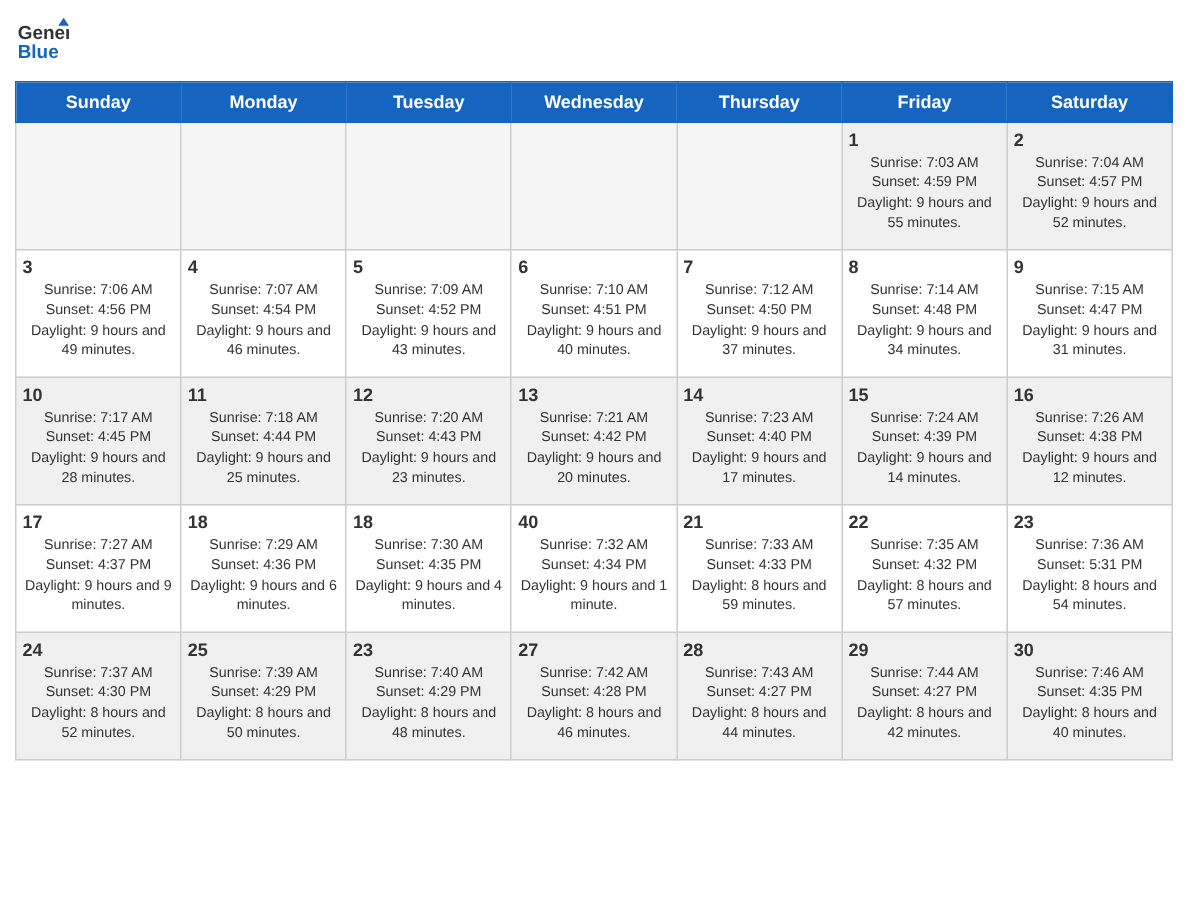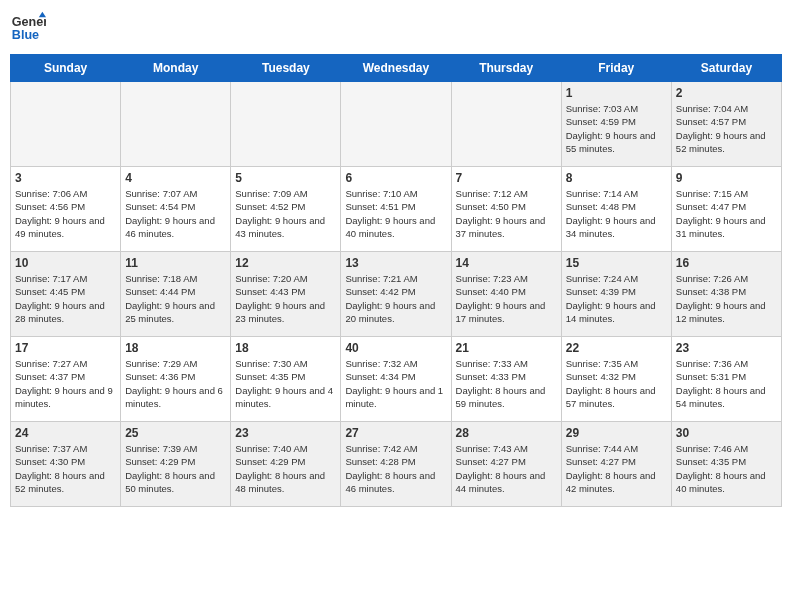--- a/index.html
+++ b/index.html
@@ -68,20 +68,21 @@
     }
     .day-number {
       font-weight: bold;
       font-size: 12px;
       margin-bottom: 2px;
     }
     .day-info {
       font-size: 9.5px;
       line-height: 1.4;
       color: #333;
+      text-align: center;
     }
   </style>
 </head>
 <body>
 
 <div class="header-area">
   <div class="logo">
     <svg class="logo-icon" viewBox="0 0 40 40">
       <text x="2" y="18" font-size="14" font-weight="bold" fill="#333">General</text>
       <text x="2" y="32" font-size="14" font-weight="bold" fill="#1565c0">Blue</text>

